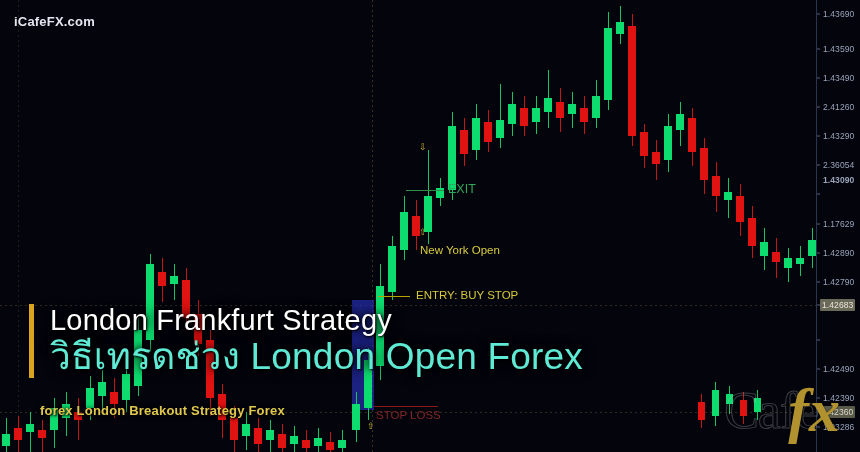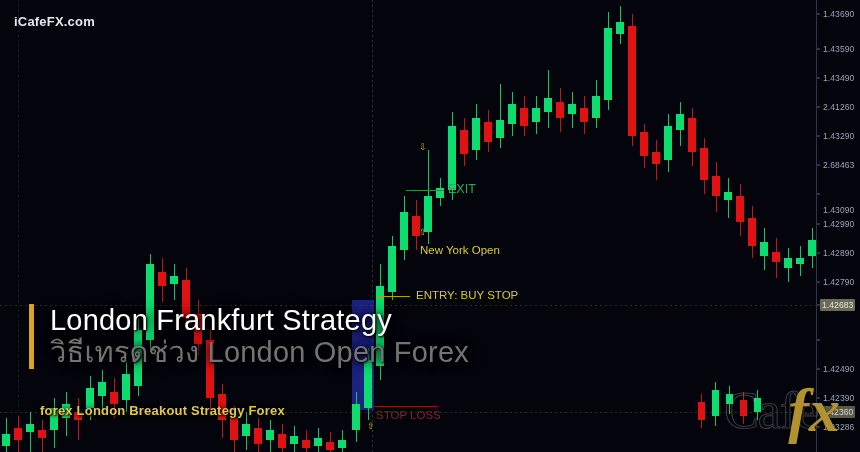--- a/index.html
+++ b/index.html
@@ -148,22 +148,22 @@
   }
   #titles { display: flex; flex-direction: column; justify-content: center; }
   #title-en {
     font-size: 29px;
     color: #ffffff;
     line-height: 1.12;
     letter-spacing: .2px;
     text-shadow: 0 0 6px rgba(0,0,0,.95), 0 0 14px rgba(0,0,0,.9), 1px 1px 2px #000;
   }
   #title-th {
-    font-size: 29px;
-    color: #737373;
+    font-size: 37px;
+    color: #5eead4;
     line-height: 1.12;
     letter-spacing: .2px;
     text-shadow: 0 0 6px rgba(0,0,0,.95), 0 0 14px rgba(0,0,0,.9), 1px 1px 2px #000;
   }
   #subtitle {
     position: absolute;
     left: 40px; top: 403px;
     font-size: 13px;
     font-weight: bold;
     color: #e0c84e;
@@ -513,25 +513,25 @@
       <div class="axis-label" style="top: 14px;">1.43690</div>
       <div class="axis-tick" style="top: 49px;"></div>
       <div class="axis-label" style="top: 49px;">1.43590</div>
       <div class="axis-tick" style="top: 78px;"></div>
       <div class="axis-label" style="top: 78px;">1.43490</div>
       <div class="axis-tick" style="top: 107px;"></div>
       <div class="axis-label" style="top: 107px;">2.41260</div>
       <div class="axis-tick" style="top: 136px;"></div>
       <div class="axis-label" style="top: 136px;">1.43290</div>
       <div class="axis-tick" style="top: 165px;"></div>
-      <div class="axis-label" style="top: 165px;">2.68463</div>
+      <div class="axis-label" style="top: 165px;">2.36054</div>
       <div class="axis-tick" style="top: 194px;"></div>
-      <div class="axis-label" style="top: 210px;">1.43090</div>
+      <div class="axis-label" style="top: 180px; font-weight: bold;">1.43090</div>
       <div class="axis-tick" style="top: 224px;"></div>
-      <div class="axis-label" style="top: 224px;">1.42990</div>
+      <div class="axis-label" style="top: 224px;">1.17629</div>
       <div class="axis-tick" style="top: 253px;"></div>
       <div class="axis-label" style="top: 253px;">1.42890</div>
       <div class="axis-tick" style="top: 282px;"></div>
       <div class="axis-label" style="top: 282px;">1.42790</div>
       <div class="axis-tick" style="top: 305px;"></div>
       <div class="axis-label hl" style="top: 305px;">1.42683</div>
       <div class="axis-tick" style="top: 340px;"></div>
       <div class="axis-label" style="top: 340px; margin-left: 48px;">1.42590</div>
       <div class="axis-tick" style="top: 369px;"></div>
       <div class="axis-label" style="top: 369px;">1.42490</div>

